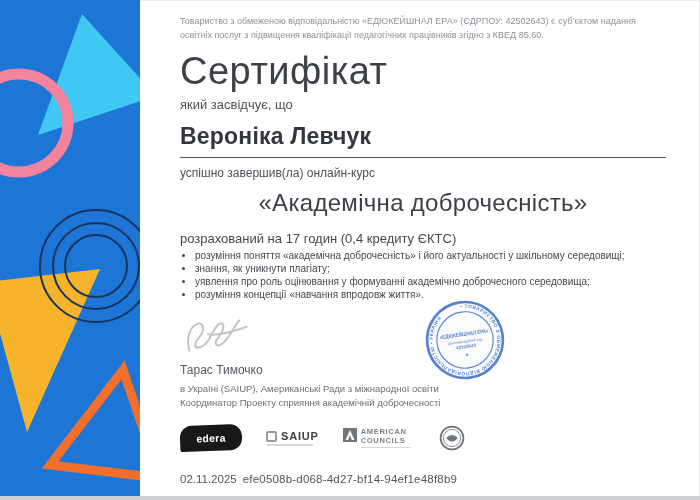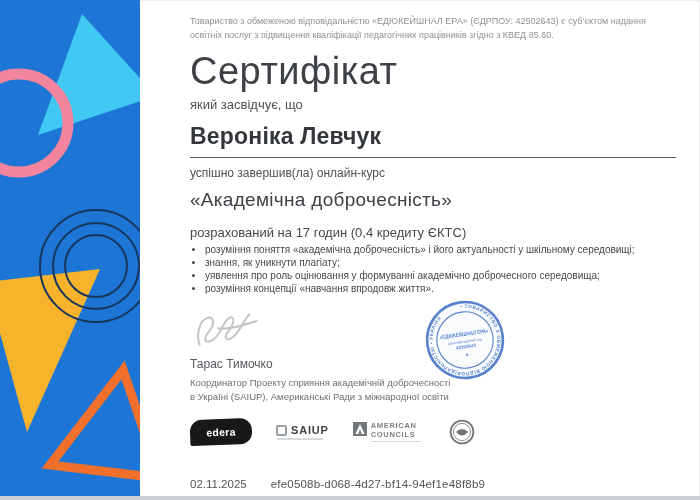--- a/index.html
+++ b/index.html
@@ -9,36 +9,36 @@
   .page{
     position:relative; width:700px; height:500px; background:#ffffff;
     overflow:hidden;
     box-shadow: inset 0 -4px 0 #cdd0d3, inset 0 1px 0 #ededed, inset -1px 0 0 #f0f0f0;
   }
 
   
   .decor-panel{ position:absolute; left:0; top:0; width:140px; height:496px; display:block; }
 
   
-  .content{ position:absolute; left:190px; top:0; width:486px; }
+  .content{ position:absolute; left:180px; top:0; width:486px; }
 
   .issuer-note{ margin-top:15px; font-size:9px; line-height:1.5; color:#8d9297; width:486px; }
 
   .cert-title{ margin-top:10px; font-size:38px; line-height:1.05; font-weight:400;
                color:#3e4247; letter-spacing:0.5px; }
 
   .attest-line{ margin-top:5px; font-size:13px; color:#4d5156; }
 
   .recipient{ margin-top:11px; font-size:23px; font-weight:700; color:#33373c; letter-spacing:0.2px; }
 
   .rule{ margin-top:7px; border-top:1px solid #595d61; width:100%; height:0; }
 
   .completion-line{ margin-top:8px; font-size:12px; color:#4d5156; }
 
-  .course-title{ margin-top:9px; font-size:19px; color:#3e4247; letter-spacing:0.3px; }
+  .course-title{ margin-top:9px; font-size:24px; color:#3e4247; letter-spacing:0.3px;text-align:center; }
 
   .duration-line{ margin-top:14px; font-size:13px; color:#44484d; }
 
   .skills-intro{ margin-top:14px; font-size:11px; color:#44484d; }
 
   .skills-list{ margin-top:3px; padding-left:15px; list-style:disc; }
   .skills-list li{ font-size:10px; line-height:1.32; color:#44484d; }
 
   .signature-svg{ display:block; margin-top:12px; width:78px; height:46px; }
 
@@ -60,21 +60,21 @@
   .micro-bar{ width:46px; height:2px; background:#d7dadd; margin-top:2px; margin-left:1px; }
 
   .ac-logo{ display:flex; gap:4px; }
   .ac-text{ display:flex; flex-direction:column; }
   .ac-line{ font-size:7.5px; font-weight:700; letter-spacing:0.7px; color:#7d8287; line-height:1.15; }
   .ac-bar{ width:50px; height:1.5px; background:#d7dadd; margin-top:1.5px; }
 
   .seal-svg{ display:block; margin-left:4px; }
 
   
-  .footer-row{ margin-top:33px; display:flex; align-items:center; gap:24px; }
+  .footer-row{ margin-top:22px; display:flex; align-items:center; gap:6px; }
   .issue-date{ font-size:11.5px; color:#515559; }
   .certificate-id{ font-size:11.5px; color:#515559; letter-spacing:0.2px; }
 
   
   .stamp{ position:absolute; left:424px; top:299px; width:82px; height:82px;
           transform:rotate(-8deg); opacity:0.88; }
 </style>
 </head>
 <body>
 
@@ -121,22 +121,22 @@
 
     <svg class="signature-svg" viewBox="0 0 80 50" aria-hidden="true">
       <g fill="none" stroke="#c2c5c8" stroke-width="2.2" stroke-linecap="round">
         <path d="M8,40 C4,28 8,14 16,11 C24,8 25,18 18,26 C12,33 13,40 22,35 C32,29 33,15 40,11 C47,7 46,17 39,26 C34,32 37,38 45,31 C53,24 56,13 62,7"></path>
         <path d="M28,22 C38,24 52,20 70,14"></path>
       </g>
     </svg>
 
     <div class="signer-name">Тарас Тимочко</div>
     <div class="signer-role">
+      <div>в Україні (SAIUP), Американські Ради з міжнародної освіти</div>
       <div>Координатор Проекту сприяння академічній доброчесності</div>
-      <div>в Україні (SAIUP), Американські Ради з міжнародної освіти</div>
     </div>
 
     <div class="logos-row">
 
       <div class="edera-logo">
         <span>edera</span>
       </div>
 
       <div class="saiup-logo">
         <div class="saiup-row">

